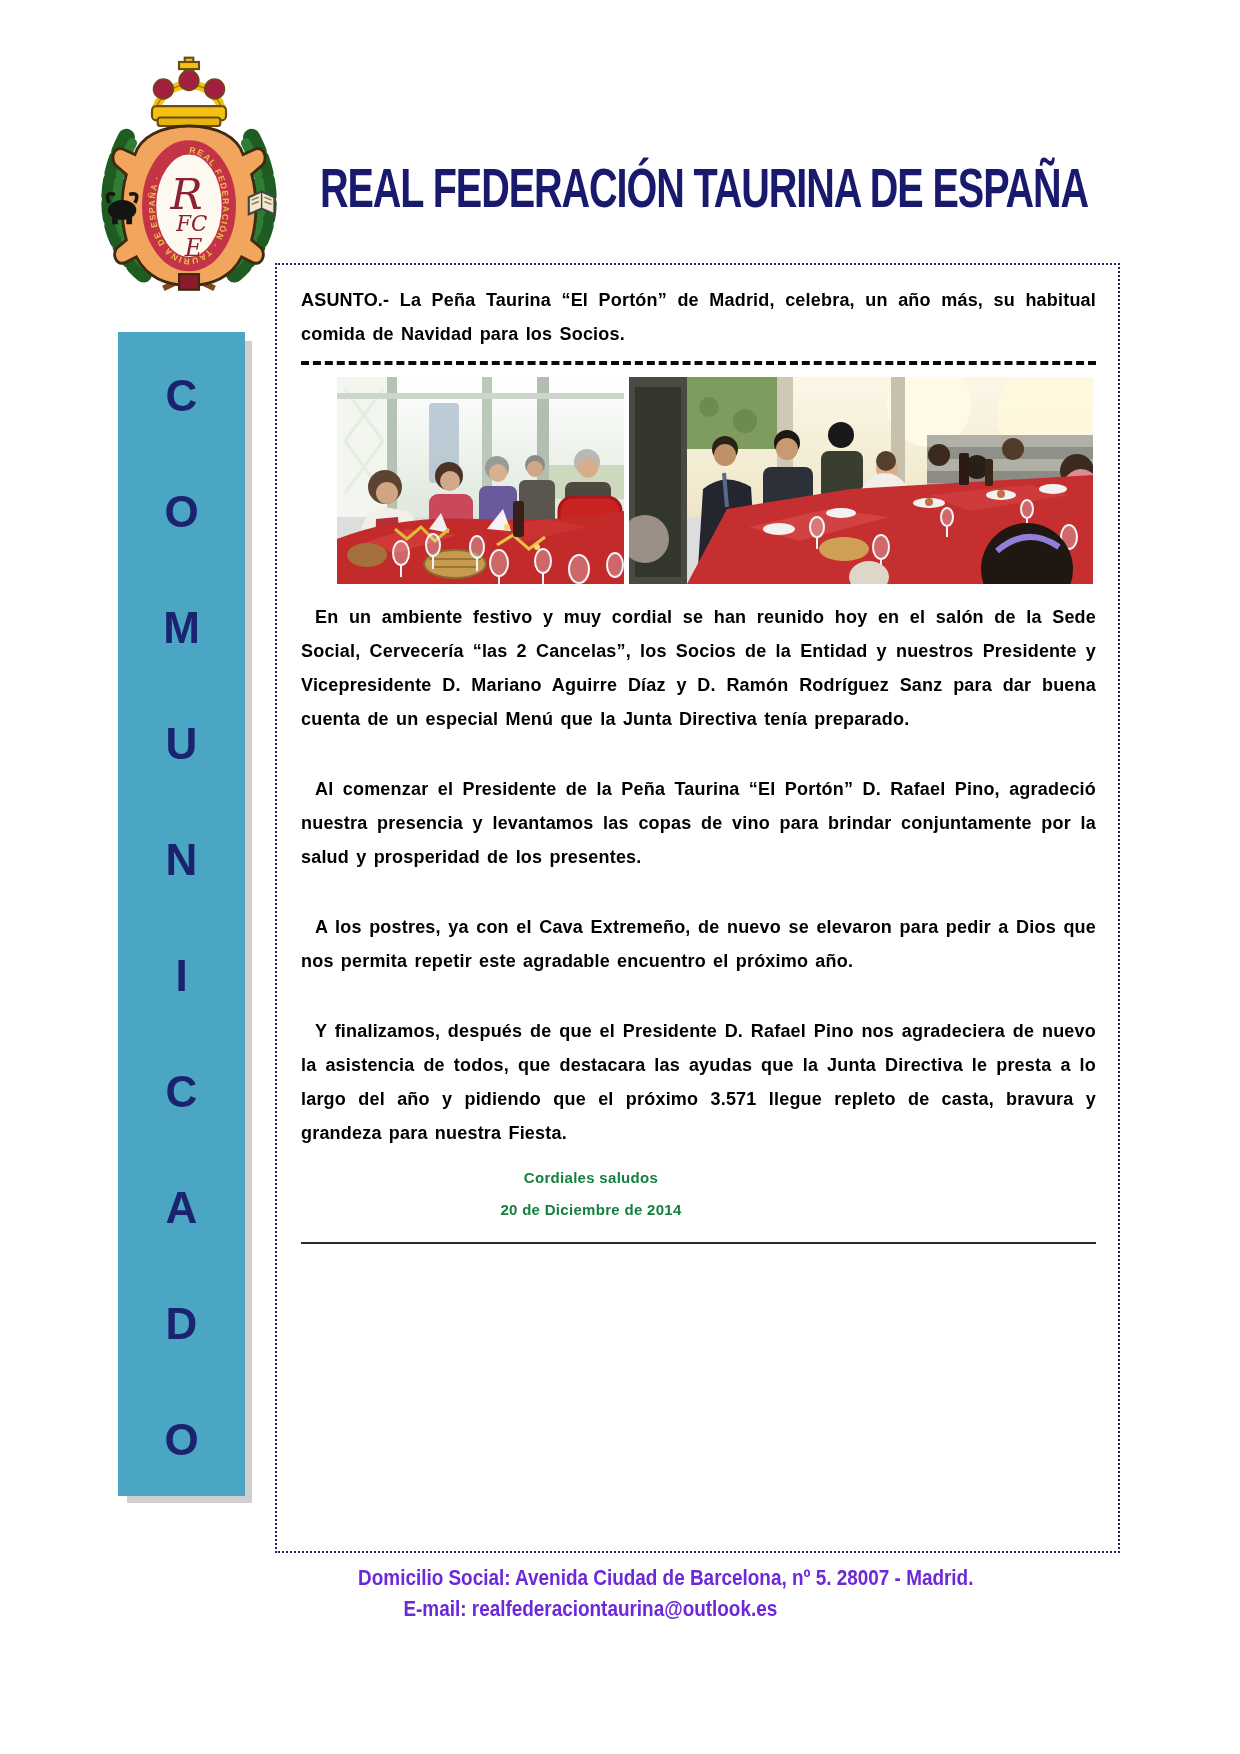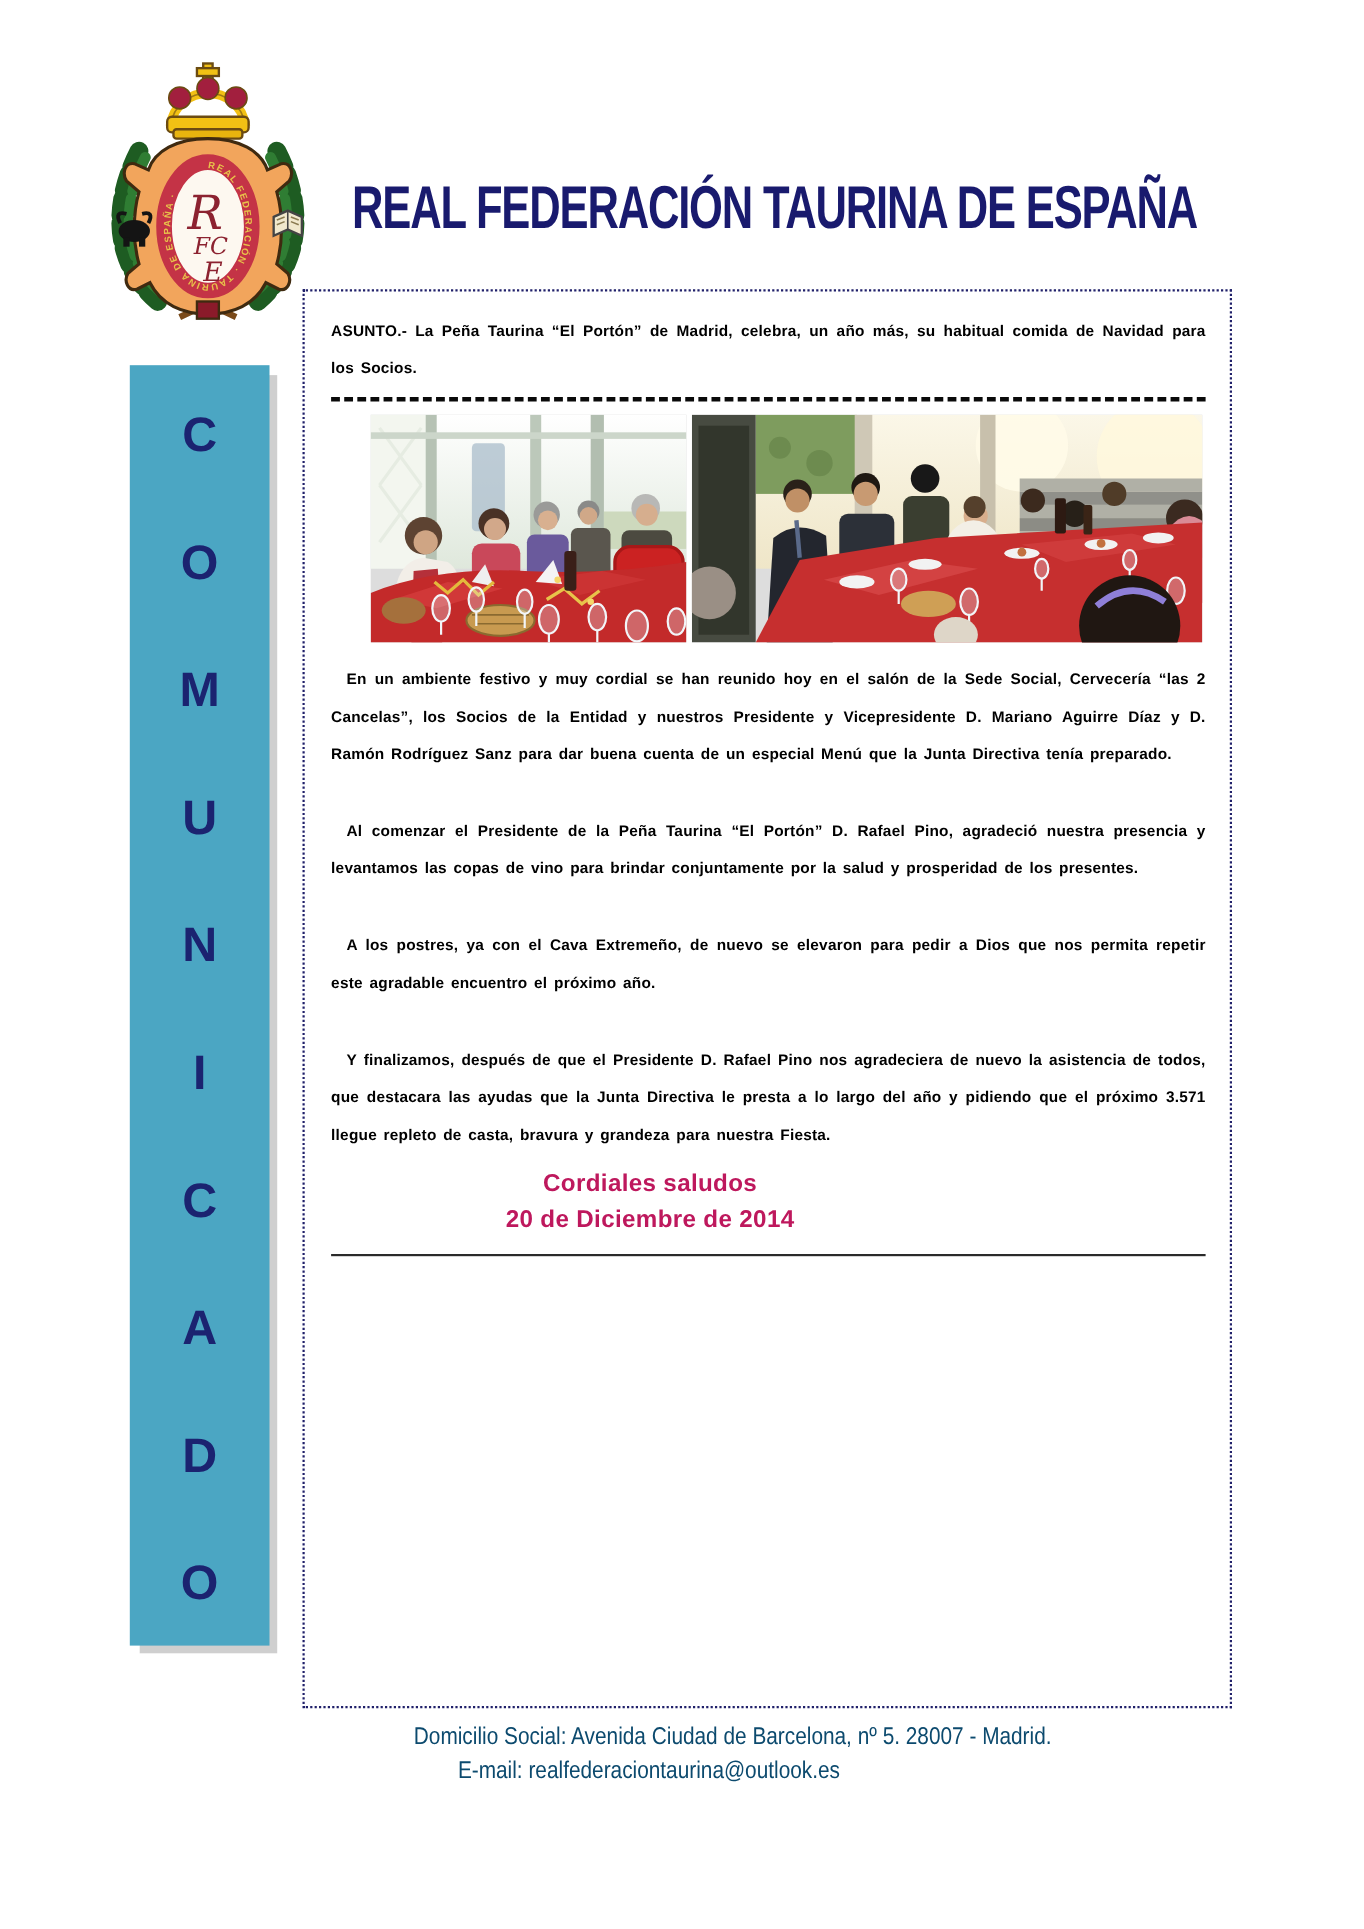--- a/index.html
+++ b/index.html
@@ -28,39 +28,39 @@
   .banner .lt{
     font-size:44px;font-weight:bold;color:#1b2370;line-height:1;
   }
   
   .doc-box{
     position:absolute;left:275px;top:263px;width:845px;height:1290px;
     border:2px dotted #20206a;box-sizing:border-box;
     padding:18px 22px 10px 24px;
   }
   .body-text{
-    font-size:14px;font-weight:bold;color:#000;line-height:34px;
+    font-size:18px;font-weight:bold;color:#000;line-height:34px;
     text-align:justify;letter-spacing:.2px;word-spacing:2px;margin:0;
   }
   .para{text-indent:14px;}
   .p-gap{margin-top:36px;}
   .p-first{margin-top:16px;}
   .dash-sep{border-top:4px dashed #0a0a0a;height:0;margin-top:10px;}
   .photos{display:flex;gap:5px;margin:12px 0 0 36px;}
   .photo{display:block;background:#ddd;}
   .closing{
     width:580px;margin-top:12px;text-align:center;
-    font-size:22px;font-weight:bold;line-height:32px;color:#be185d;
+    font-size:15px;font-weight:bold;line-height:32px;color:#15803d;
   }
   .closing div{letter-spacing:.3px;}
   .bottom-rule{border-top:2px solid #2a2a2a;height:0;margin-top:16px;}
   
   .footer{
     position:absolute;left:150px;top:1562px;width:880px;
-    text-align:center;color:#0c4a6e;font-weight:normal;
+    text-align:center;color:#6d28d9;font-weight:bold;
     font-size:22px;line-height:31px;
   }
   .footer .fline{display:inline-block;transform:scaleX(.86);transform-origin:center;}
   .footer .shift{position:relative;left:76px;}
   .footer-row{height:31px;}
 </style>
 </head>
 <body>
 
 <div class="logo">

